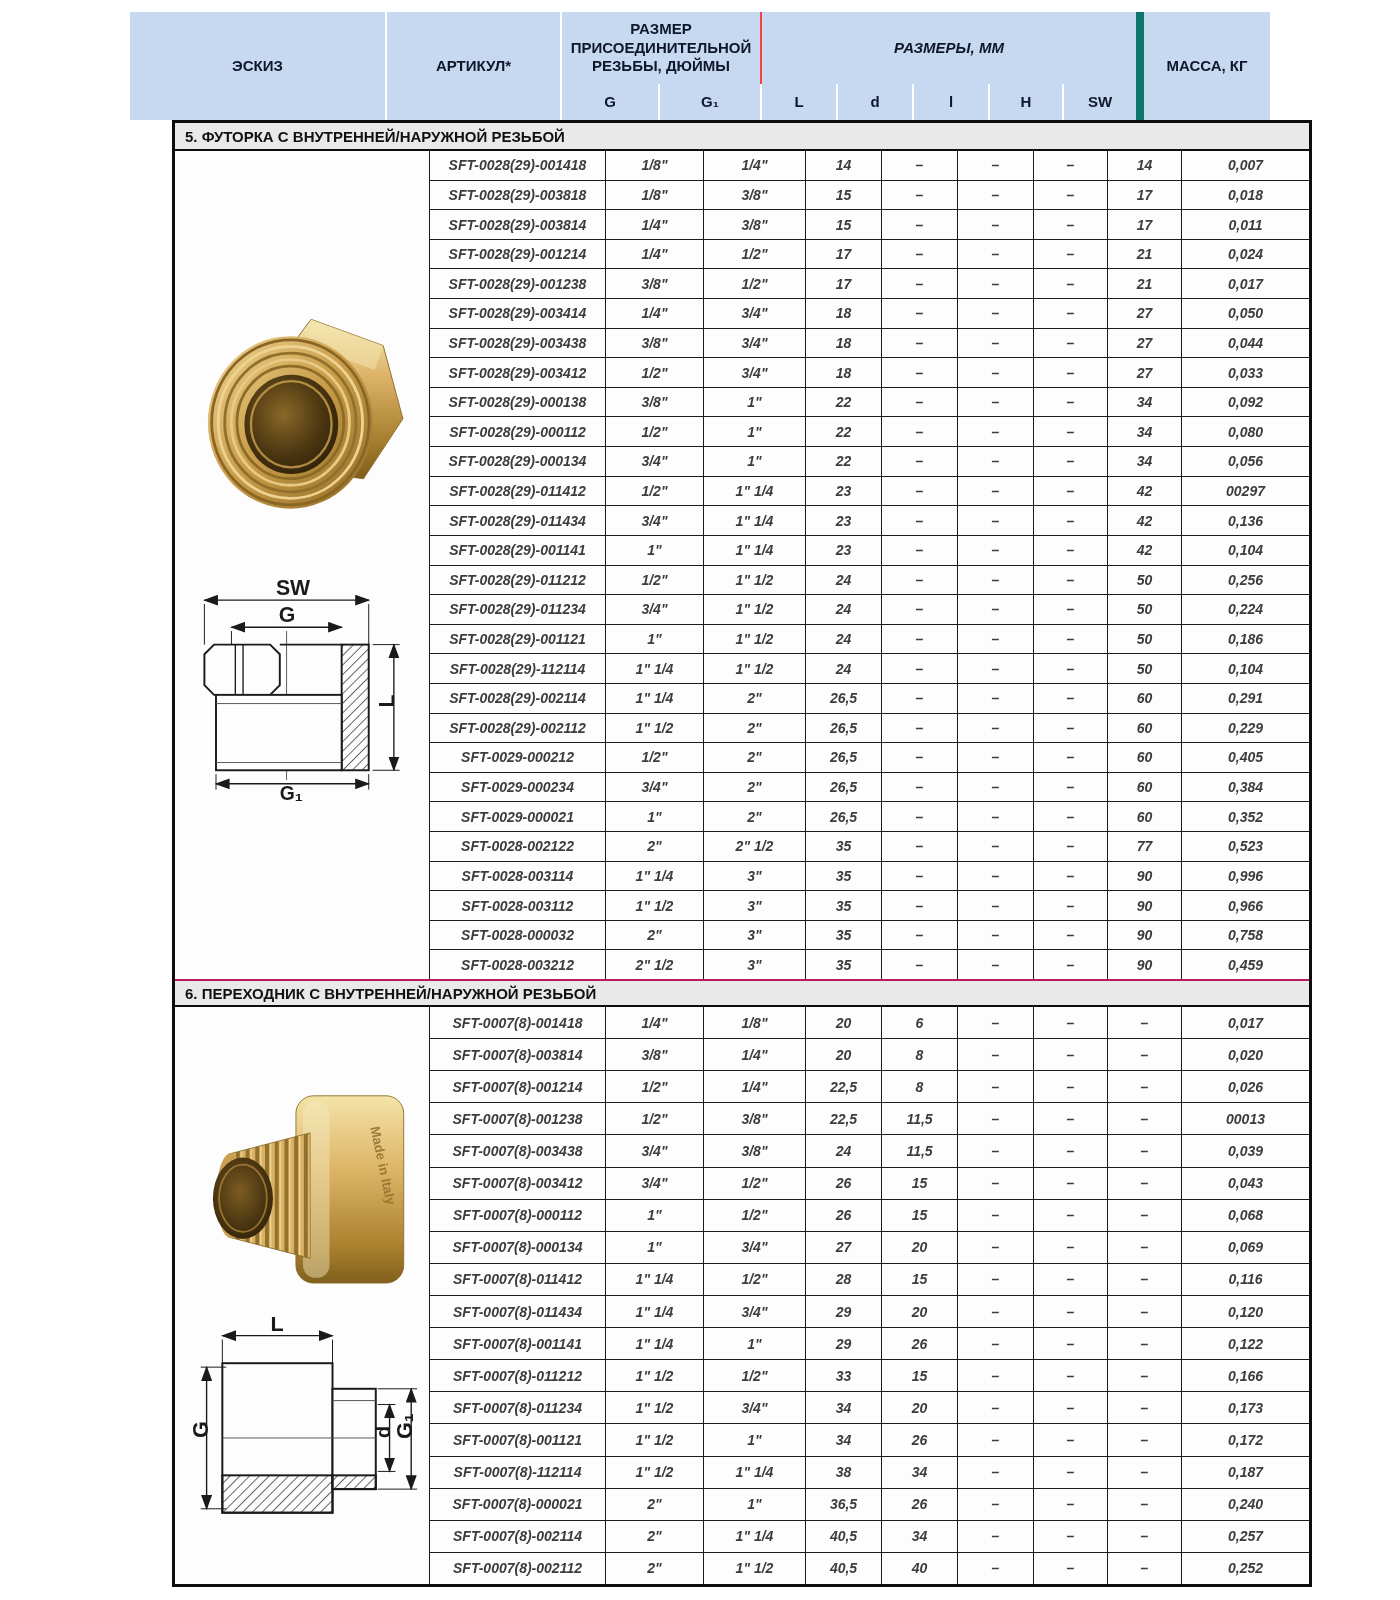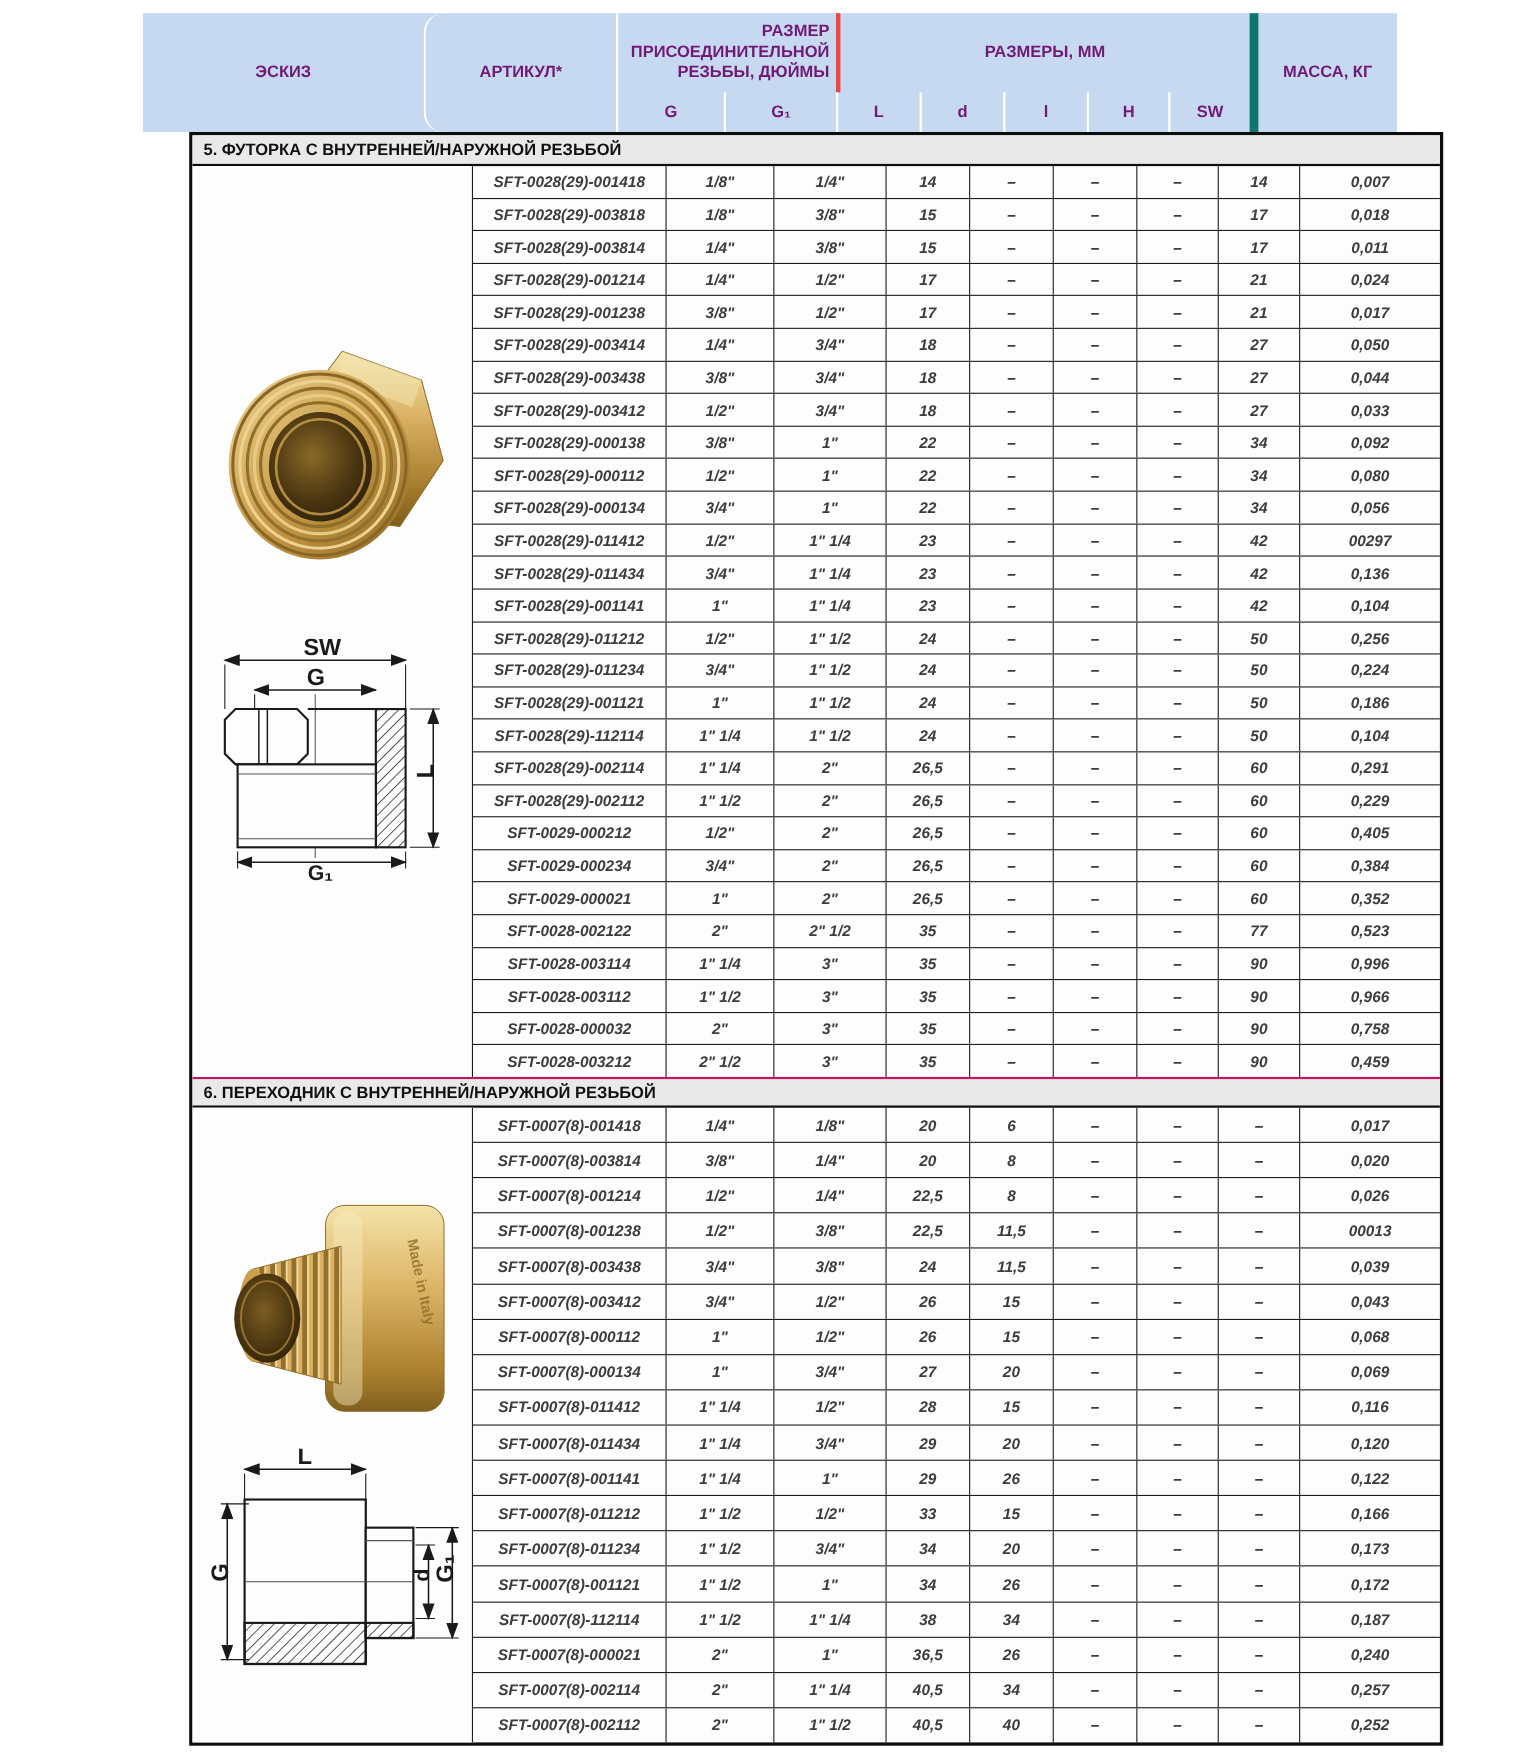--- a/index.html
+++ b/index.html
@@ -8,27 +8,27 @@
 
   
   .thead {
     position:absolute; left:130px; top:12px; width:1140px; height:108px;
     display:grid;
     grid-template-columns:255px 175px 98px 102px 76px 76px 76px 74px 74px 134px;
     grid-template-rows:72px 36px;
     background:#c6d9f0;
   }
   .hc, .hsub {
-    display:flex; align-items:center; justify-content:center; text-align:right;
-    font-weight:bold; font-size:15px; color:#701a75; line-height:1.25; padding:2px 6px;
+    display:flex; align-items:center; justify-content:center; text-align:center;
+    font-weight:bold; font-size:15px; color:#0f172a; line-height:1.25; padding:2px 6px;
   }
   .h-sketch  { grid-column:1; grid-row:1/3; }
-  .h-article { grid-column:2; grid-row:1/3; border-left:2px solid #fff;border-radius:18px; }
+  .h-article { grid-column:2; grid-row:1/3; border-left:2px solid #fff; }
   .h-thread  { grid-column:3/5; grid-row:1; border-left:2px solid #fff; }
-  .h-dims    { grid-column:5/10; grid-row:1; border-left:4px solid #ef4444; }
+  .h-dims    { grid-column:5/10; grid-row:1; border-left:2px solid #ef4444;font-style:italic; }
   .h-mass    { grid-column:10; grid-row:1/3; border-left:8px solid #0f766e; }
   .hsub { grid-row:2; border-left:2px solid #fff; font-size:15px; }
   .s1{grid-column:3;} .s2{grid-column:4;} .s3{grid-column:5;} .s4{grid-column:6;}
   .s5{grid-column:7;} .s6{grid-column:8;} .s7{grid-column:9;}
 
   
   .tframe {
     position:absolute; left:130px; top:120px; width:1140px;
     border:3px solid #0d0d0d; background:#fdfdfd;margin-left:42px;
   }

